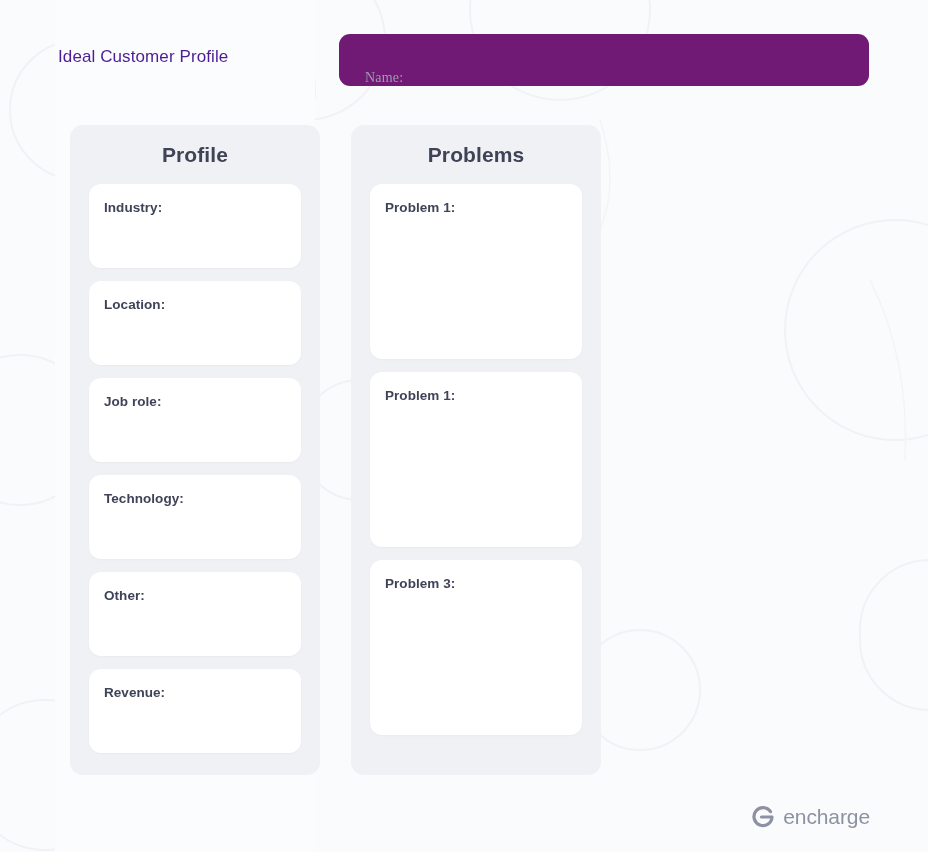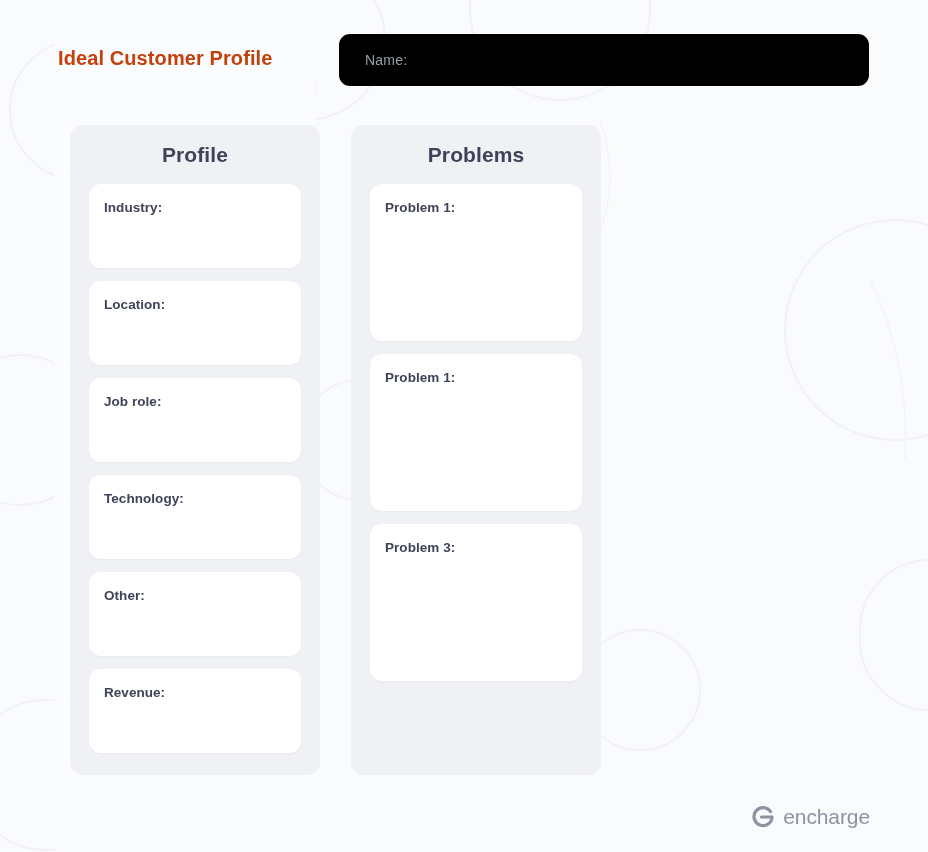--- a/index.html
+++ b/index.html
@@ -32,38 +32,39 @@
     z-index: 1;
     width: 928px;
     height: 852px;
     padding: 0;
   }
 
   .page-title {
     position: absolute;
     left: 58px;
     top: 47px;
-    font-size: 20px;
-    font-weight: 700;
-    color: #c2410c;
+    font-size: 17px;
+    font-weight: 400;
+    color: #4c1d95;
     letter-spacing: 0.1px;
     white-space: nowrap;
   }
 
   .name-field {
     position: absolute;
     left: 339px;
     top: 34px;
     width: 530px;
     height: 52px;
-    background: #000000;
+    background: #701a75;
     border-radius: 11px;
     display: flex;
-    align-items: center;
+    align-items: flex-end;
     padding-left: 26px;
+    font-family: Liberation Serif, serif;
   }
   .name-field-label {
     font-size: 14px;
     color: #9a9eaa;
     font-weight: 400;
     letter-spacing: 0.2px;
   }
 
   
   .columns {
@@ -111,21 +112,21 @@
   .card-label {
     font-size: 13.5px;
     font-weight: 700;
     color: #3f4357;
     letter-spacing: 0.05px;
     line-height: 1.2;
   }
 
   
   .col-profile .card { height: 84px; }
-  .col-problems .card { height: 157px; }
+  .col-problems .card { height: 175px; }
   .col-solution .card { height: 175px; }
 
   
   .footer-logo {
     position: absolute;
     right: 58px;
     bottom: 22px;
     display: flex;
     align-items: center;
     gap: 7px;

